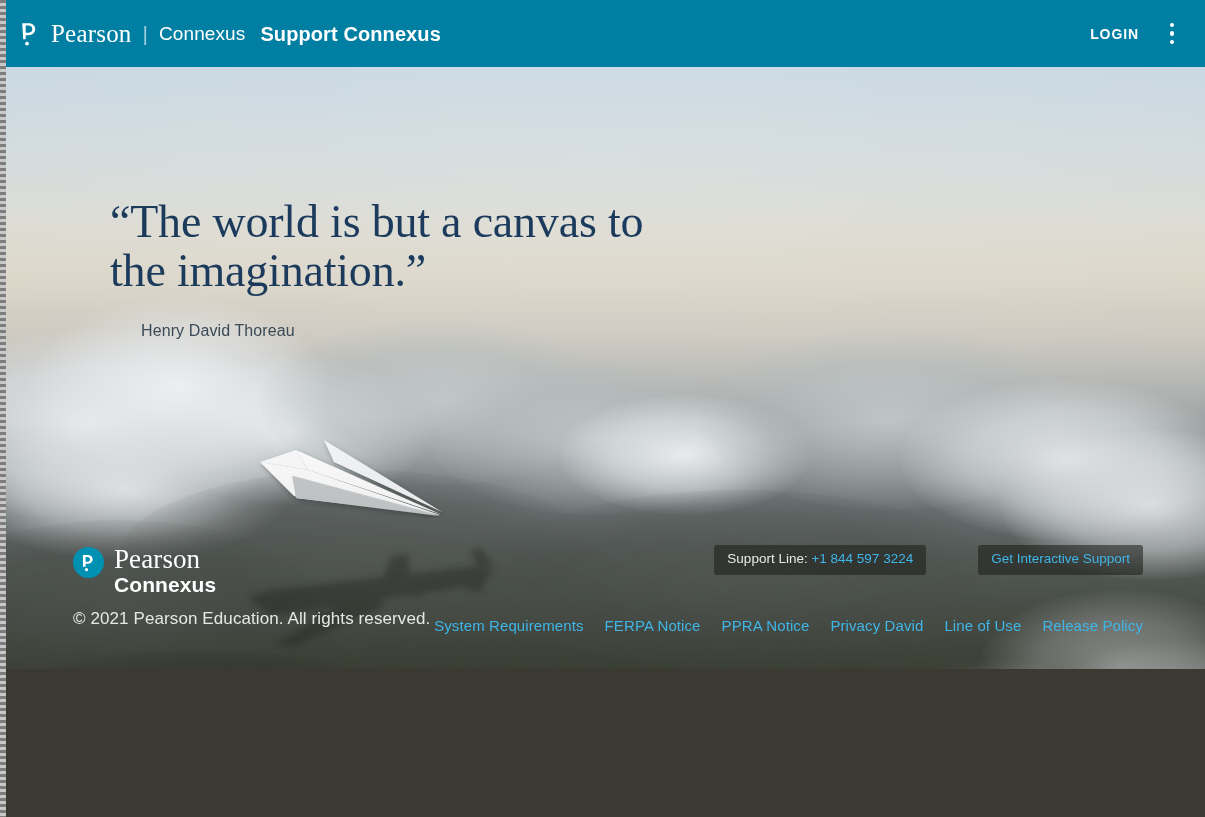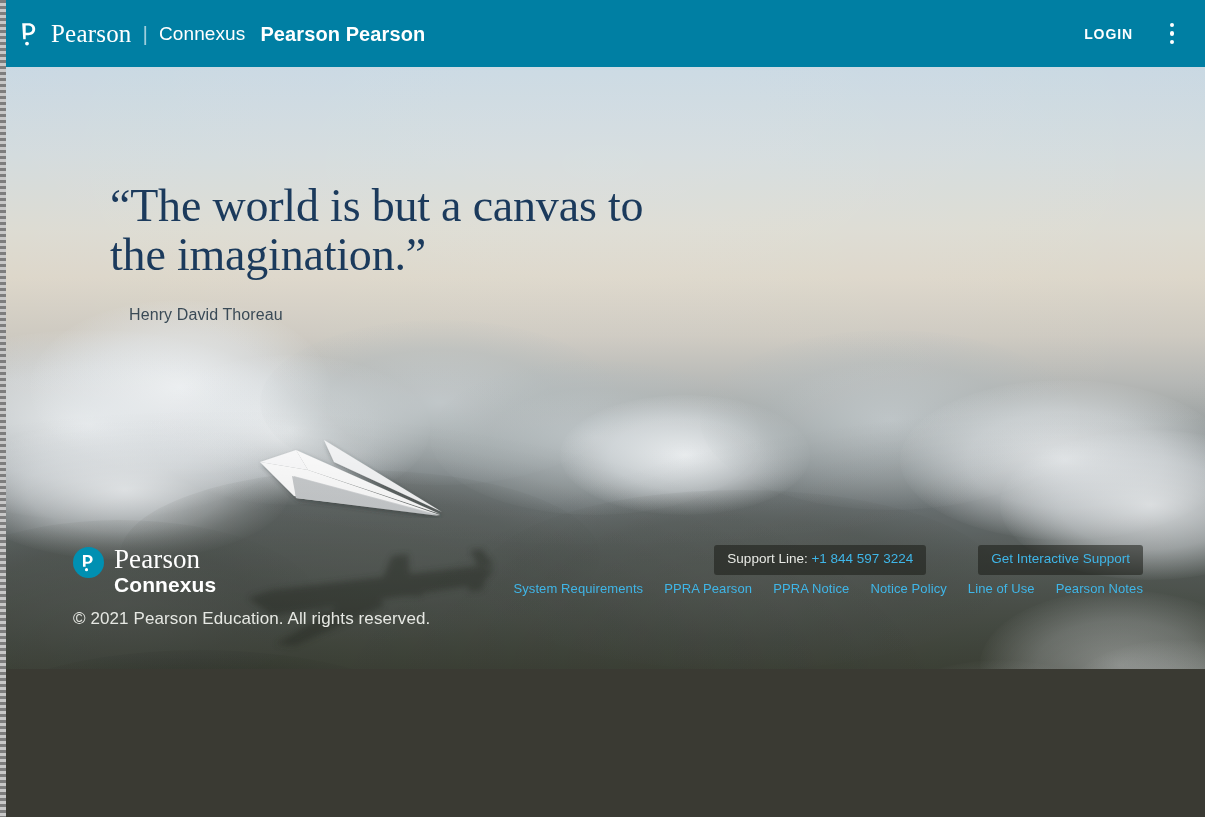--- a/index.html
+++ b/index.html
@@ -139,21 +139,20 @@
     color: #ffffff;
     margin-left: 15px;
     line-height: 1;
     letter-spacing: 0.1px;
   }
 
   .header-right {
     margin-left: auto;
     display: flex;
     align-items: center;
-    gap: 6px;
     margin-right: 14px;
     justify-content: flex-end;
   }
   .login-btn {
     font-size: 14px;
     font-weight: bold;
     color: #ffffff;
     letter-spacing: 0.9px;
     background: none;
     border: none;
@@ -182,27 +181,28 @@
     width: 660px;
     z-index: 20;
   }
   .quote-text {
     font-family: "Liberation Serif", serif;
     font-size: 46px;
     line-height: 1.06;
     color: #1b3a5c;
     letter-spacing: -0.2px;
     white-space: pre-line;
+    margin-top: 16px;
   }
   .quote-author {
     font-family: "Liberation Sans", sans-serif;
     font-size: 16px;
     color: #3a4a56;
     margin-top: 26px;
-    margin-left: 19px;
+    margin-left: 31px;
     letter-spacing: 0.1px;
   }
 
   
   .footer {
     position: absolute;
     left: 0; bottom: 0;
     width: 1205px;
     height: 130px;
     z-index: 25;
@@ -270,25 +270,26 @@
   .support-pill.link-pill { color: #3fb6e8; margin-left: 44px; }
 
   .footer-links {
     position: absolute;
     right: 62px; top: 42px;
     display: flex;
     align-items: center;
     gap: 21px;
   }
   .footer-links a {
-    font-size: 13px;
+    font-size: 15px;
     color: #3fb6e8;
     text-decoration: none;
     white-space: nowrap;
     letter-spacing: 0.1px;
+    margin-top: 36px;
   }
 </style>
 </head>
 <body>
 
 <div class="window-frame"></div>
 
 <div class="page">
 
   <div class="photo">
@@ -372,21 +373,21 @@
       <svg class="pearson-mark" viewBox="0 0 24 26">
         <path d="M4.2 2.2 h6.4 c4.0 0 6.6 2.4 6.6 5.9 c0 3.7 -2.7 6.1 -6.9 6.1 h-2.6 v4.0 h-2.5 z
                  M7.7 4.6 v7.2 h2.4 c2.6 0 4.2 -1.4 4.2 -3.6 c0 -2.3 -1.5 -3.6 -4.1 -3.6 z" fill="#ffffff"></path>
         <circle cx="9.0" cy="22.6" r="1.9" fill="#ffffff"></circle>
       </svg>
       <span class="pearson-word">Pearson</span>
       <span class="brand-pipe">|</span>
       <span class="connexus-word">Connexus</span>
     </div>
 
-    <div class="app-title">Pearson Pearson</div>
+    <div class="app-title">Support Connexus</div>
 
     <div class="header-right">
       <button class="login-btn">LOGIN</button>
       <button class="kebab-btn">
         <span></span>
           <span></span>
           <span></span>
       </button>
     </div>
   </div>
@@ -418,21 +419,21 @@
     <div class="support-row">
       <button class="support-pill">
         <span>Support Line:</span>
         <span class="phone">+1 844 597 3224</span>
       </button>
       <button class="support-pill link-pill">Get Interactive Support</button>
     </div>
 
     <div class="footer-links">
       <a href="#">System Requirements</a>
-      <a href="#">PPRA Pearson</a>
+      <a href="#">FERPA Notice</a>
       <a href="#">PPRA Notice</a>
-      <a href="#">Notice Policy</a>
+      <a href="#">Privacy David</a>
       <a href="#">Line of Use</a>
-      <a href="#">Pearson Notes</a>
+      <a href="#">Release Policy</a>
     </div>
   </div>
 
 </div>
 
 </body></html>

